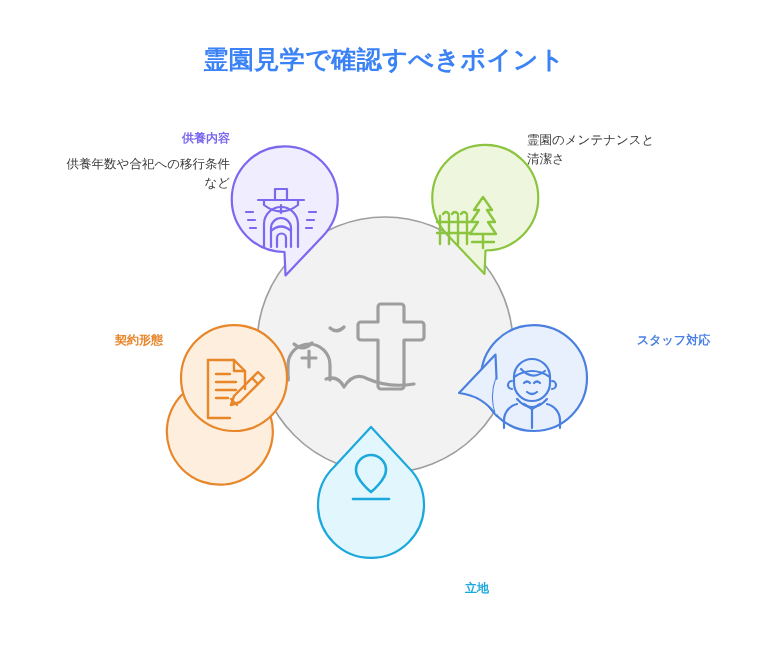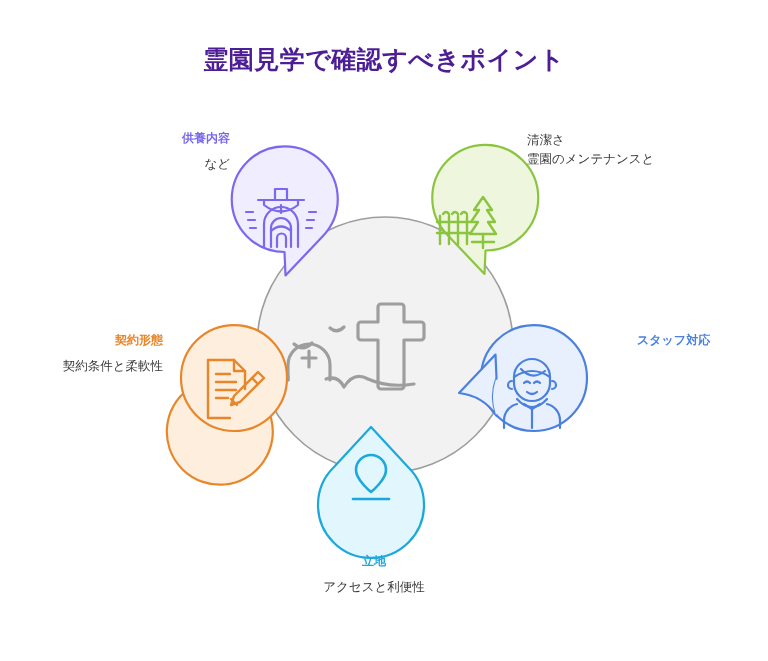--- a/index.html
+++ b/index.html
@@ -19,21 +19,21 @@
 
   
   .page-title {
     position: absolute;
     top: 44px;
     left: 0;
     width: 768px;
     text-align: center;
     font-size: 25px;
     font-weight: bold;
-    color: #4c1d95;
+    color: #3b82f6;
     letter-spacing: 0.5px;
     line-height: 1.2;
   }
 
   
   .stage {
     position: absolute;
     top: 0;
     left: 0;
     width: 768px;
@@ -63,21 +63,21 @@
 
   .align-right { text-align: right; }
   .align-left  { text-align: left; }
   .align-center{ text-align: center; }
 
   
   .lb-kuyou   { left: 8px;   top: 131px; width: 222px; }
   .lb-kanri   { left: 527px; top: 131px; width: 230px; }
   .lb-keiyaku { left: 8px;   top: 333px; width: 155px; }
   .lb-staff   { left: 593px; top: 333px; width: 170px; }
-  .lb-ricchi  { left: 259px; top: 554px; width: 230px; }
+  .lb-ricchi  { left: 259px; top: 581px; width: 230px; text-align: right; }
 
   .lb-kuyou .label-title,
   .lb-keiyaku .label-title { text-align: right; }
 </style>
 </head>
 <body style="background: rgb(255, 255, 255);">
 
 <div class="page-title">霊園見学で確認すべきポイント</div>
 
 <div class="stage">
@@ -223,42 +223,37 @@
       <path d="M353 499 h36"></path>
     </g>
   </g>
 
 </svg>
 </div>
 
 <div class="label-block lb-kuyou align-right">
   <div class="label-title" style="color: rgb(122, 104, 238);">供養内容</div>
   <div class="label-desc">
+    <div>供養年数や合祀への移行条件</div>
     <div>など</div>
   </div>
 </div>
 
 <div class="label-block lb-kanri align-left">
   <div class="label-desc">
+    <div>霊園のメンテナンスと</div>
     <div>清潔さ</div>
-    <div>霊園のメンテナンスと</div>
   </div>
 </div>
 
 <div class="label-block lb-keiyaku align-right">
   <div class="label-title" style="color: rgb(232, 134, 42);">契約形態</div>
-  <div class="label-desc">
-    <div>契約条件と柔軟性</div>
-  </div>
 </div>
 
 <div class="label-block lb-staff align-left">
   <div class="label-title" style="color: rgb(74, 128, 224); margin-left: 44px;">スタッフ対応</div>
   <div class="label-desc">
   </div>
 </div>
 
 <div class="label-block lb-ricchi align-center">
   <div class="label-title" style="color: rgb(27, 168, 221);">立地</div>
-  <div class="label-desc">
-    <div>アクセスと利便性</div>
-  </div>
 </div>
 
 </body></html>

